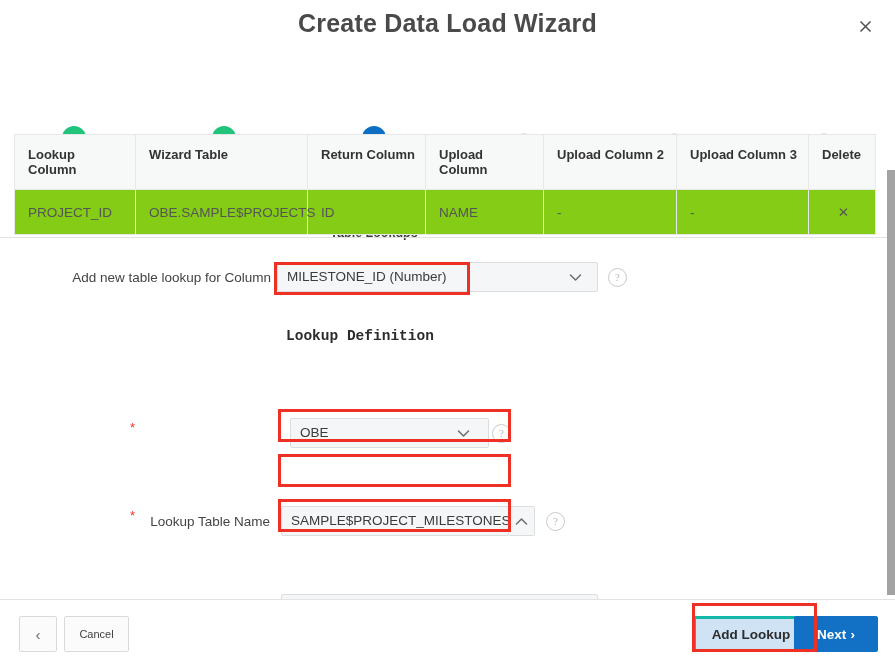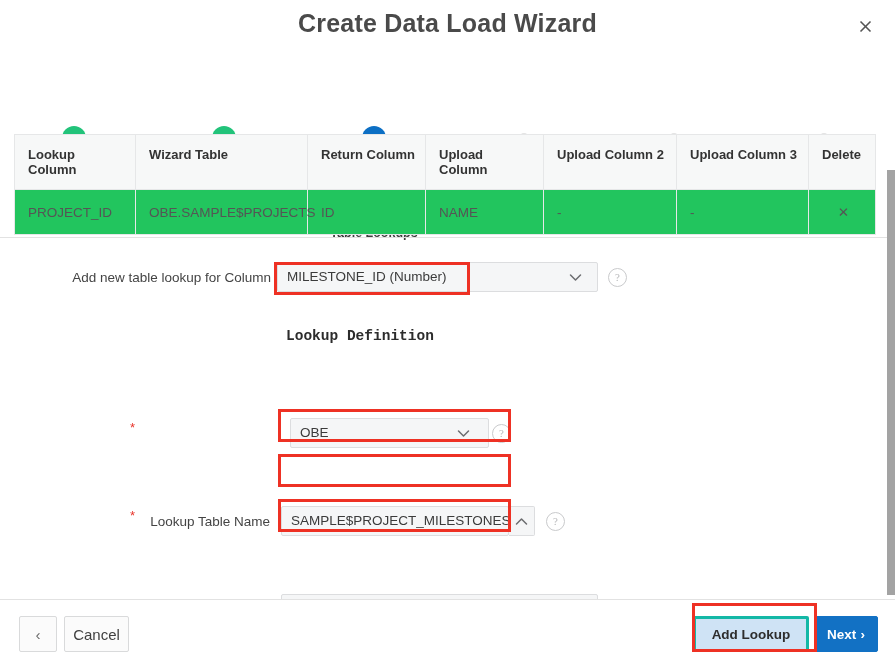--- a/index.html
+++ b/index.html
@@ -54,21 +54,21 @@
   table.lk{border-collapse:collapse;width:861px;table-layout:fixed;font-size:13px;}
   table.lk th{
     background:#f7f8f8;color:#333;font-weight:bold;font-size:13px;
     text-align:left;vertical-align:top;
     padding:12px 10px 12px 13px;
     border:1px solid #e6e7e8;
     height:30px;
   }
   table.lk th.ctr{text-align:left;}
   table.lk td{
-    background:#22c55e;color:#555;font-size:13.5px;font-weight:400;
+    background:#84cc16;color:#555;font-size:13.5px;font-weight:400;
     padding:11px 10px 11px 13px;
     border:1px solid #e6e7e8;
     height:22px;
   }
   td.del{text-align:center;color:#1577c9;font-size:15px;cursor:pointer;}
 
   .divider{position:absolute;left:0;right:0;top:237px;height:1px;background:#e2e2e2;}
 
   
   .form{position:absolute;left:0;top:238px;width:895px;}
@@ -116,31 +116,31 @@
 
   
   .hl{position:absolute;border:3px solid #ee3124;box-sizing:border-box;pointer-events:none;z-index:5;}
 
   
   .foot-div{position:absolute;left:0;right:0;top:599px;height:1px;background:#e2e2e2;}
   .footer{position:absolute;left:0;top:600px;width:895px;height:67px;background:#fff;}
   .btn{
     position:absolute;box-sizing:border-box;
     border:1px solid #d9dadb;background:#fbfbfb;border-radius:2px;
-    font-size:15px;color:#3f3f3f;
+    font-size:11px;color:#3f3f3f;
     display:flex;align-items:center;justify-content:center;cursor:pointer;
   }
   .btn.prev{left:19px;top:16px;width:38px;height:36px;font-size:15px;color:#6a6a6a;}
   .btn.cancel{left:64px;top:16px;width:65px;height:36px;}
   .btn.addlookup{
     right:86px;top:16px;width:116px;height:36px;
     background:#cfe3f5;border:3px solid #14b8a6;color:#2d2d2d;font-weight:bold;font-size:13.5px;
   }
   .btn.next{
-    right:17px;top:16px;width:64px;height:36px;
+    right:17px;top:16px;width:84px;height:36px;
     background:#1271c4;border:1px solid #1271c4;color:#fff;font-weight:bold;font-size:13.5px;
   }
   .btn.next .lbl-t{margin-right:4px;}
 
   
   .sbar{
     position:absolute;right:0;top:170px;width:8px;height:425px;
     background:#a3a3a3;border-radius:0;cursor:pointer;
   }
 </style>

